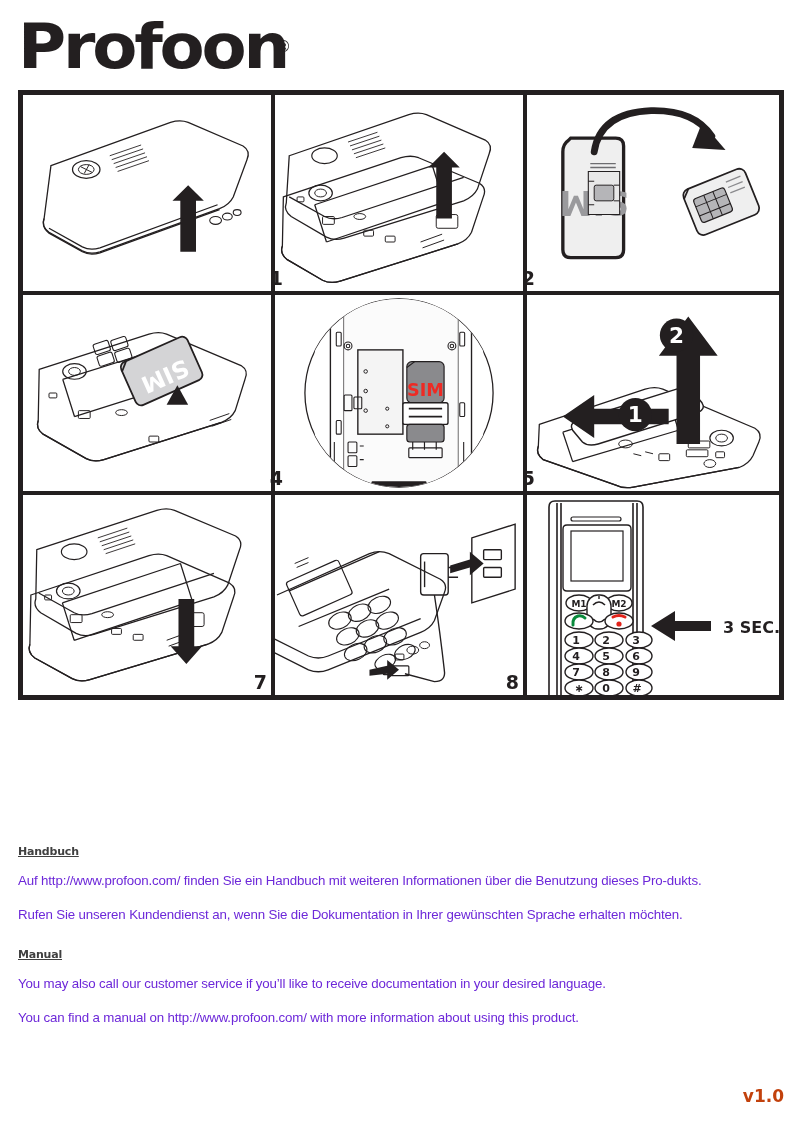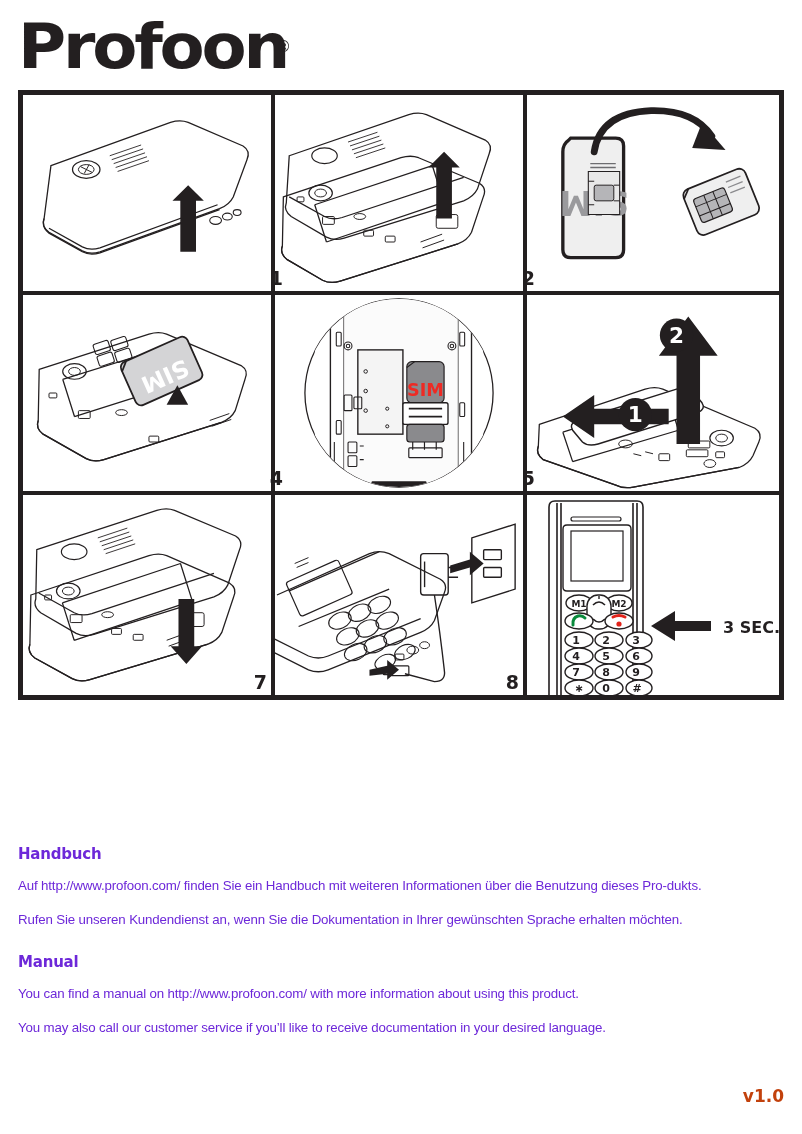--- a/index.html
+++ b/index.html
@@ -49,23 +49,24 @@
     font-weight:700;font-size:19px;color:#231f20;
     letter-spacing:-2px;
     z-index:6;
   }
   .cell-num.shift{right:-10px;}
   .fig{position:absolute;left:0;top:0;width:100%;height:100%;}
   
   #text-block{position:absolute;left:18px;top:845px;width:766px;}
   h2.sect{
     font-family:"DejaVu Sans", sans-serif;
-    font-size:15px;font-weight:700;
-    margin:0 0 14px 0;color:#6d28d9;
+    font-size:11px;font-weight:700;
+    margin:0 0 14px 0;color:#404040;
     letter-spacing:-0.2px;
+    text-decoration:underline;
   }
   p.para{
     font-size:13.3px;line-height:18px;margin:0 0 16px 0;
     color:#6d28d9;letter-spacing:-0.15px;
   }
   #sect-manual{margin-top:24px;}
   #version{
     position:absolute;right:18px;top:1086px;
     font-family:"DejaVu Sans", sans-serif;
     font-weight:700;font-size:17px;color:#c2410c;
@@ -420,17 +421,17 @@
     </svg>
   </div>
 </div>
 
 <div id="text-block">
   <h2 class="sect">Handbuch</h2>
   <p class="para">Auf http://www.profoon.com/ finden Sie ein Handbuch mit weiteren Informationen über die Benutzung dieses Pro-dukts.</p>
   <p class="para">Rufen Sie unseren Kundendienst an, wenn Sie die Dokumentation in Ihrer gewünschten Sprache erhalten möchten.</p>
 
   <h2 class="sect" id="sect-manual">Manual</h2>
+  <p class="para">You may also call our customer service if you’ll like to receive documentation in your desired language.</p>
   <p class="para">You can find a manual on http://www.profoon.com/ with more information about using this product.</p>
-  <p class="para">You may also call our customer service if you’ll like to receive documentation in your desired language.</p>
 </div>
 
 <div id="version">v1.0</div>
 
 </body></html>

